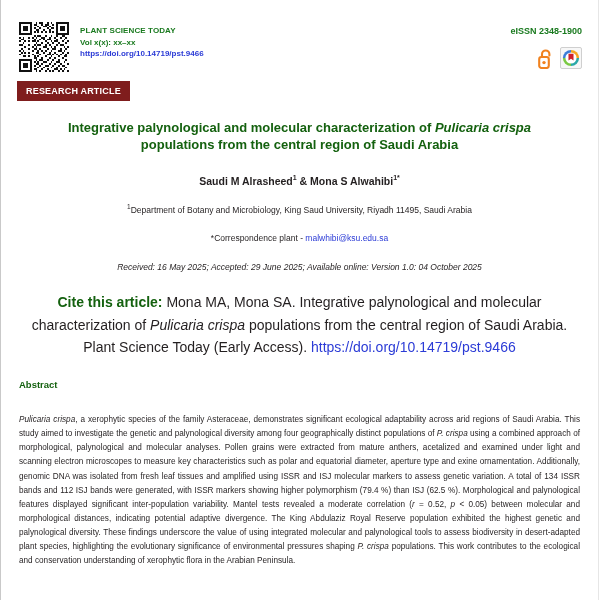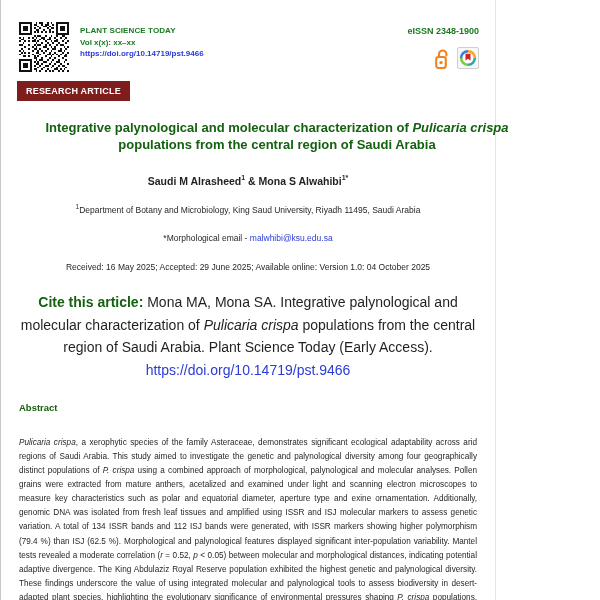--- a/index.html
+++ b/index.html
@@ -10,21 +10,21 @@
   body {
     width: 600px;
     height: 600px;
     overflow: hidden;
     font-family: "Liberation Sans", sans-serif;
     color: #231f20;
     position: relative;
   }
   .page {
     box-sizing: border-box;
-    width: 496px;
+    width: 599px;
     height: 600px;
     border-left: 1px solid #c9c9c9;
     border-right: 1px solid #e6e6e6;
     padding: 0 16px;
     position: relative;
   }
 
   
   .masthead {
     display: flex;
@@ -140,20 +140,21 @@
   .correspondence a,
   .correspondence .mail {
     color: #2b3bd6;
   }
 
   .dates {
     margin-top: 19px;
     text-align: center;
     font-size: 8.5px;
     color: #231f20;
+    font-style: italic;
   }
 
   
   .citation {
     margin: 19px 2px 0 2px;
     text-align: center;
     font-size: 14px;
     line-height: 1.62;
     color: #231f20;
   }
@@ -427,21 +428,21 @@
   <div class="article-type">RESEARCH ARTICLE</div>
 
   
   <h1 class="title"><span>Integrative palynological and molecular characterization of </span><span class="sp">Pulicaria crispa</span><span> populations from the central region of Saudi Arabia</span></h1>
 
   
   <div class="authors"><span>Saudi M Alrasheed</span><sup>1</sup><span> &amp; Mona S Alwahibi</span><sup>1*</sup></div>
 
   <div class="affiliation"><sup>1</sup><span>Department of Botany and Microbiology, King Saud University, Riyadh 11495, Saudi Arabia</span></div>
 
-  <div class="correspondence"><span>*Morphological email - </span><span class="mail">malwhibi@ksu.edu.sa</span></div>
+  <div class="correspondence"><span>*Correspondence plant - </span><span class="mail">malwhibi@ksu.edu.sa</span></div>
 
   <div class="dates">Received: 16 May 2025; Accepted: 29 June 2025; Available online: Version 1.0: 04 October 2025</div>
 
   
   <div class="citation"><span class="cite-label">Cite this article:</span><span> Mona MA, Mona SA. Integrative palynological and molecular characterization of </span><span class="sp">Pulicaria crispa</span><span> populations from the central region of Saudi Arabia. Plant Science Today (Early Access). </span><span class="link">https://doi.org/10.14719/pst.9466</span></div>
 
   
   <div class="abstract-wrap">
     <div class="abstract-heading">Abstract</div>
     <div class="abstract-body"><span class="sp">Pulicaria crispa</span><span>, a xerophytic species of the family Asteraceae, demonstrates significant ecological adaptability across arid regions of Saudi Arabia. This study aimed to investigate the genetic and palynological diversity among four geographically distinct populations of </span><span class="sp">P. crispa</span><span> using a combined approach of morphological, palynological and molecular analyses. Pollen grains were extracted from mature anthers, acetalized and examined under light and scanning electron microscopes to measure key characteristics such as polar and equatorial diameter, aperture type and exine ornamentation. Additionally, genomic DNA was isolated from fresh leaf tissues and amplified using ISSR and ISJ molecular markers to assess genetic variation. A total of 134 ISSR bands and 112 ISJ bands were generated, with ISSR markers showing higher polymorphism (79.4 %) than ISJ (62.5 %). Morphological and palynological features displayed significant inter-population variability. Mantel tests revealed a moderate correlation (</span><span class="stat">r</span><span> = 0.52, </span><span class="stat">p</span><span> &lt; 0.05) between molecular and morphological distances, indicating potential adaptive divergence. The King Abdulaziz Royal Reserve population exhibited the highest genetic and palynological diversity. These findings underscore the value of using integrated molecular and palynological tools to assess biodiversity in desert-adapted plant species, highlighting the evolutionary significance of environmental pressures shaping </span><span class="sp">P. crispa</span><span> populations. This work contributes to the ecological and conservation understanding of xerophytic flora in the Arabian Peninsula.</span></div>

